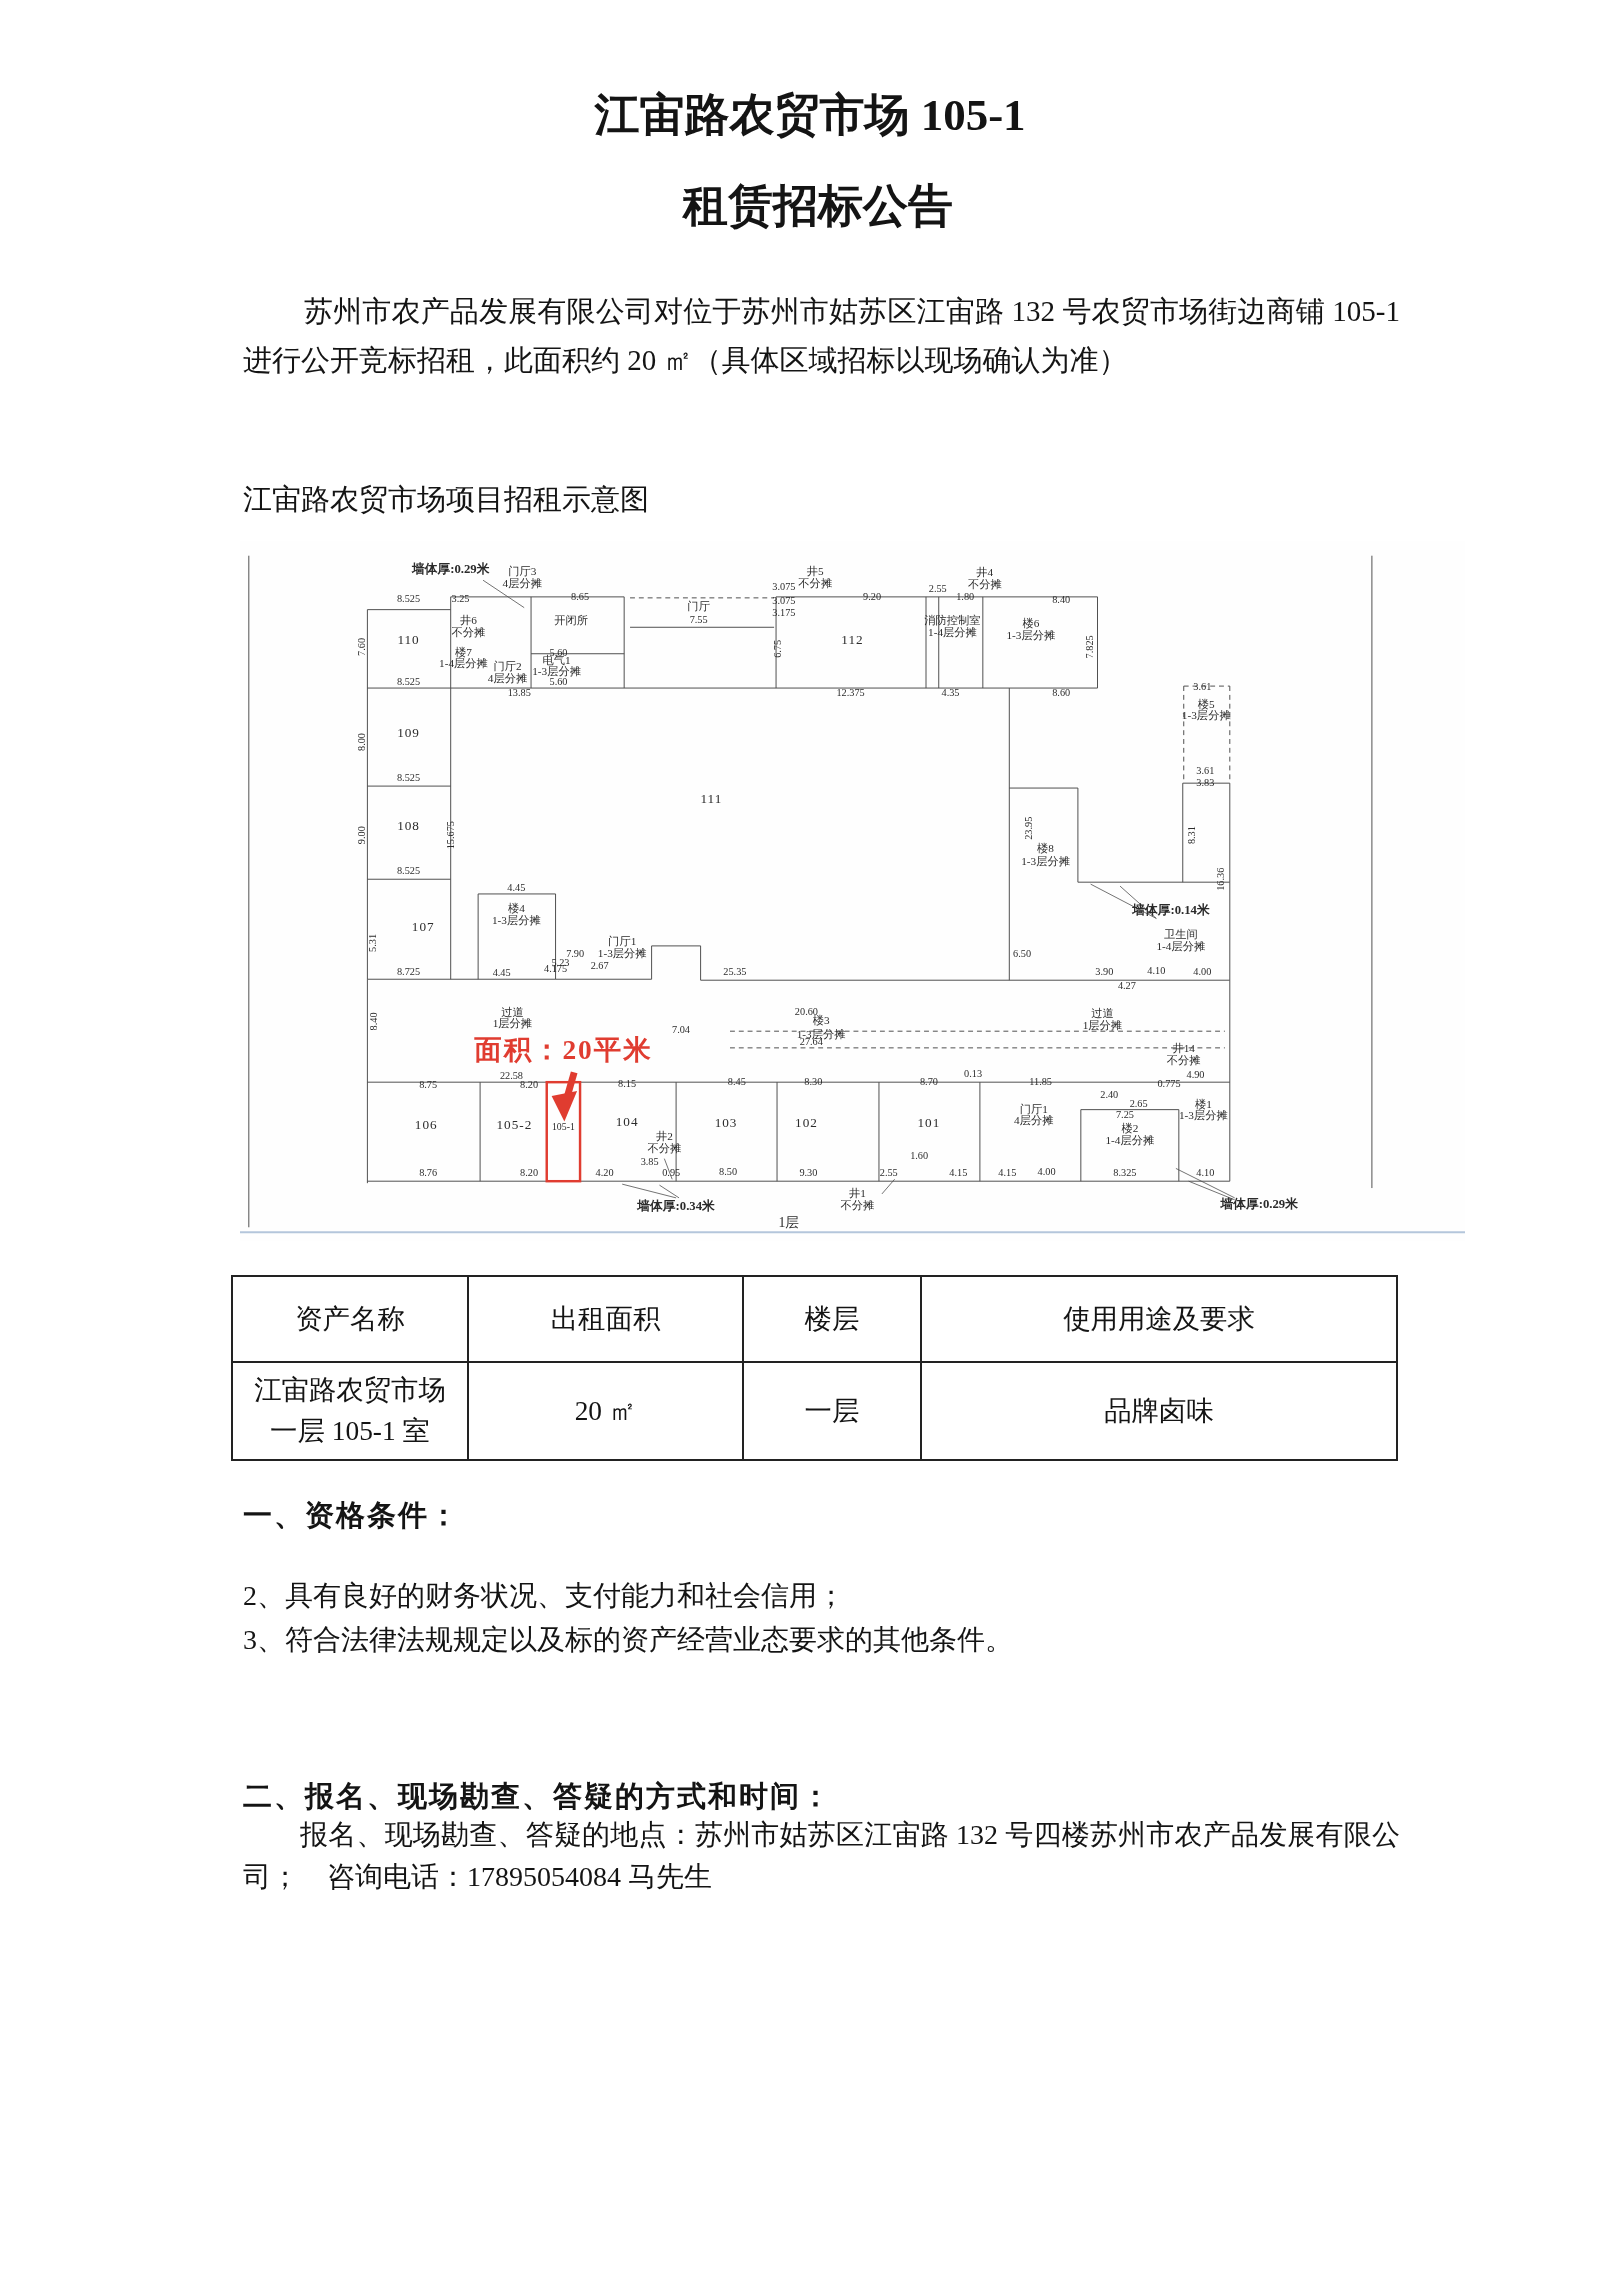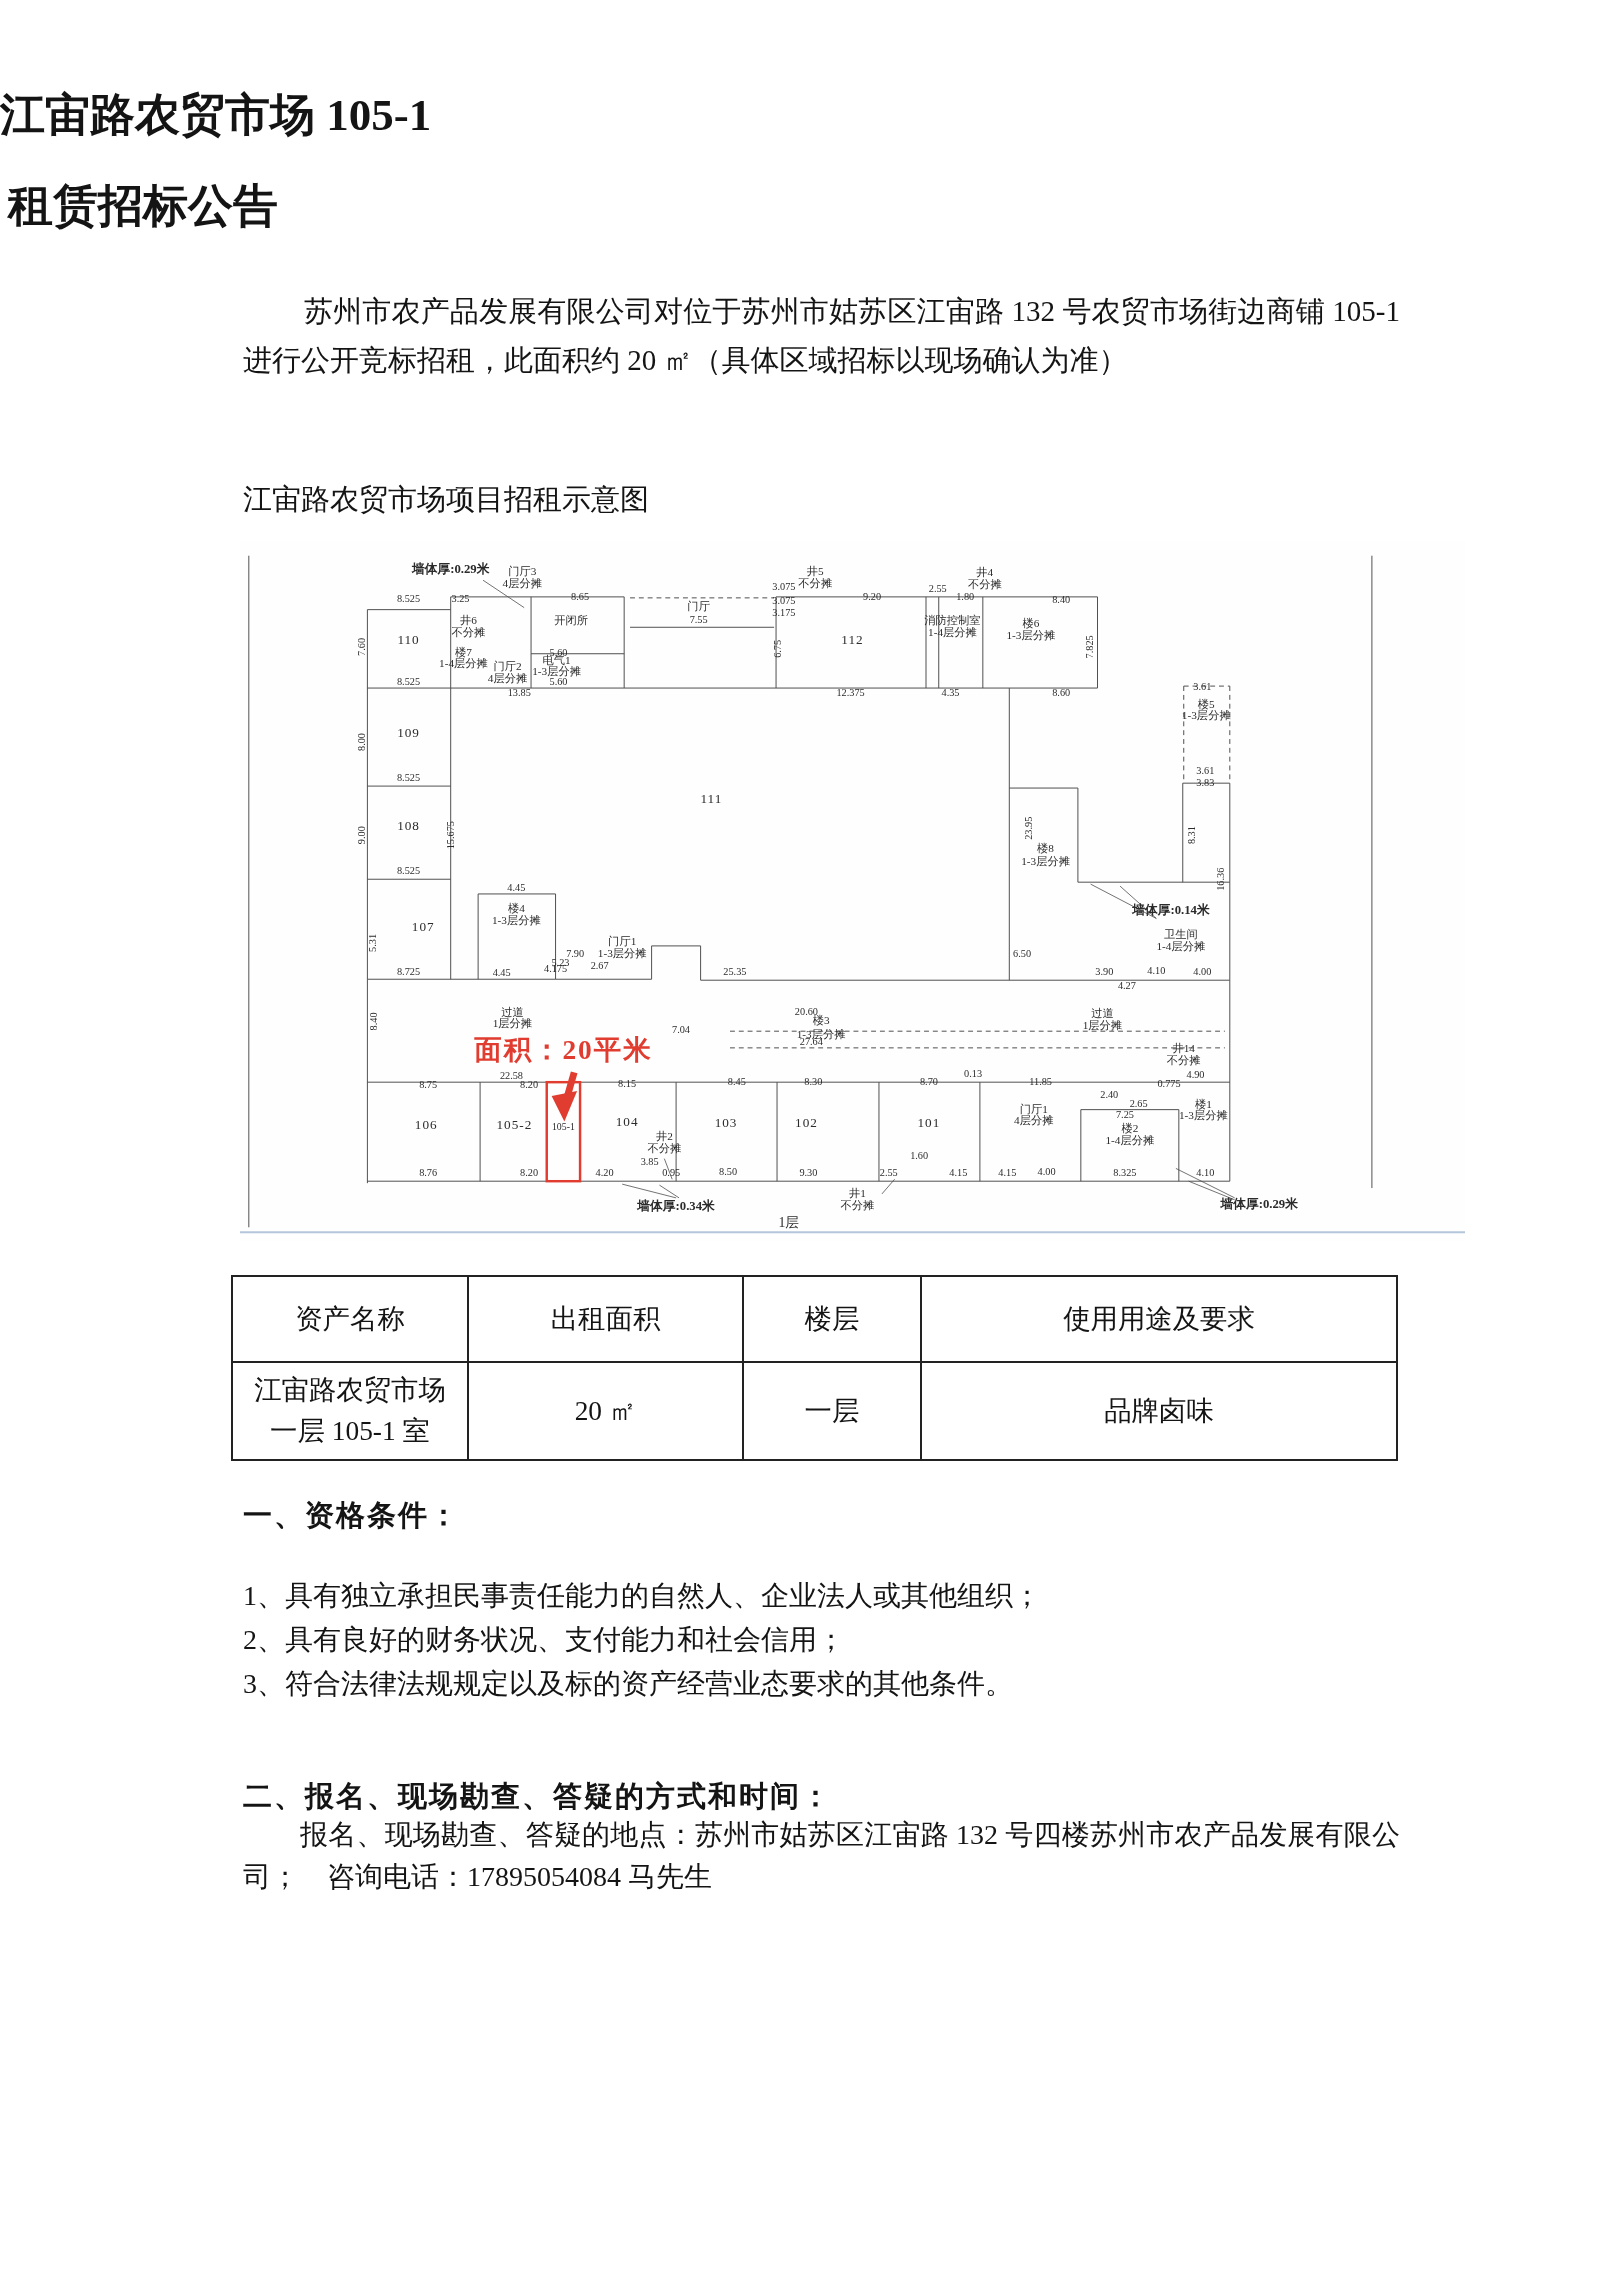--- a/index.html
+++ b/index.html
@@ -1,18 +1,18 @@
 <!DOCTYPE html>
 <html><head>
 <meta charset="utf-8">
 <style>
   html,body{margin:0;padding:0;background:#e8e8e8;}
   .page{position:relative;width:1620px;height:2292px;background:#ffffff;margin:0 auto;
         font-family:"Liberation Serif","DejaVu Serif",serif;color:#141414;overflow:hidden;}
-  .title{position:absolute;left:0;width:100%;text-align:left;font-weight:bold;font-size:45px;line-height:59px;}
+  .title{position:absolute;left:0;width:100%;text-align:center;font-weight:bold;font-size:45px;line-height:59px;}
   #title1{top:86px;}
   #title2{top:177px;margin-left:8px;}
   .para{position:absolute;left:243px;width:1157px;font-size:29px;line-height:49px;text-align:justify;}
   #intro{top:287px;text-indent:61px;}
   #figcap{position:absolute;left:243px;top:480px;font-size:29px;}
   
   #plan{position:absolute;left:240px;top:541px;width:1225px;height:700px;background:#fefefe;}
   #plan svg{width:100%;height:100%;}
   #plan text{font-family:"Liberation Serif","DejaVu Serif",serif;fill:#2b2b2b;text-anchor:middle;}
   #plan .wall{stroke:#4c4c4c;stroke-width:1;fill:none;}
@@ -292,21 +292,20 @@
       <td>20 ㎡</td>
       <td>一层</td>
       <td>品牌卤味</td>
     </tr>
   </tbody>
     </table>
 
   <div class="sechead" id="sec1-head">一、资格条件：</div>
 
   <div id="sec1-items">
-    <div class="item">1、具有独立承担民事责任能力的自然人、企业法人或其他组织；</div>
     <div class="item">2、具有良好的财务状况、支付能力和社会信用；</div>
     <div class="item">3、符合法律法规规定以及标的资产经营业态要求的其他条件。</div>
   </div>
 
   <div class="sechead" id="sec2-head">二、报名、现场勘查、答疑的方式和时间：</div>
 
   <div class="para" id="closing">报名、现场勘查、答疑的地点：苏州市姑苏区江宙路 132 号四楼苏州市农产品发展有限公司；　咨询电话：17895054084 马先生</div>
 
 </div>
 

